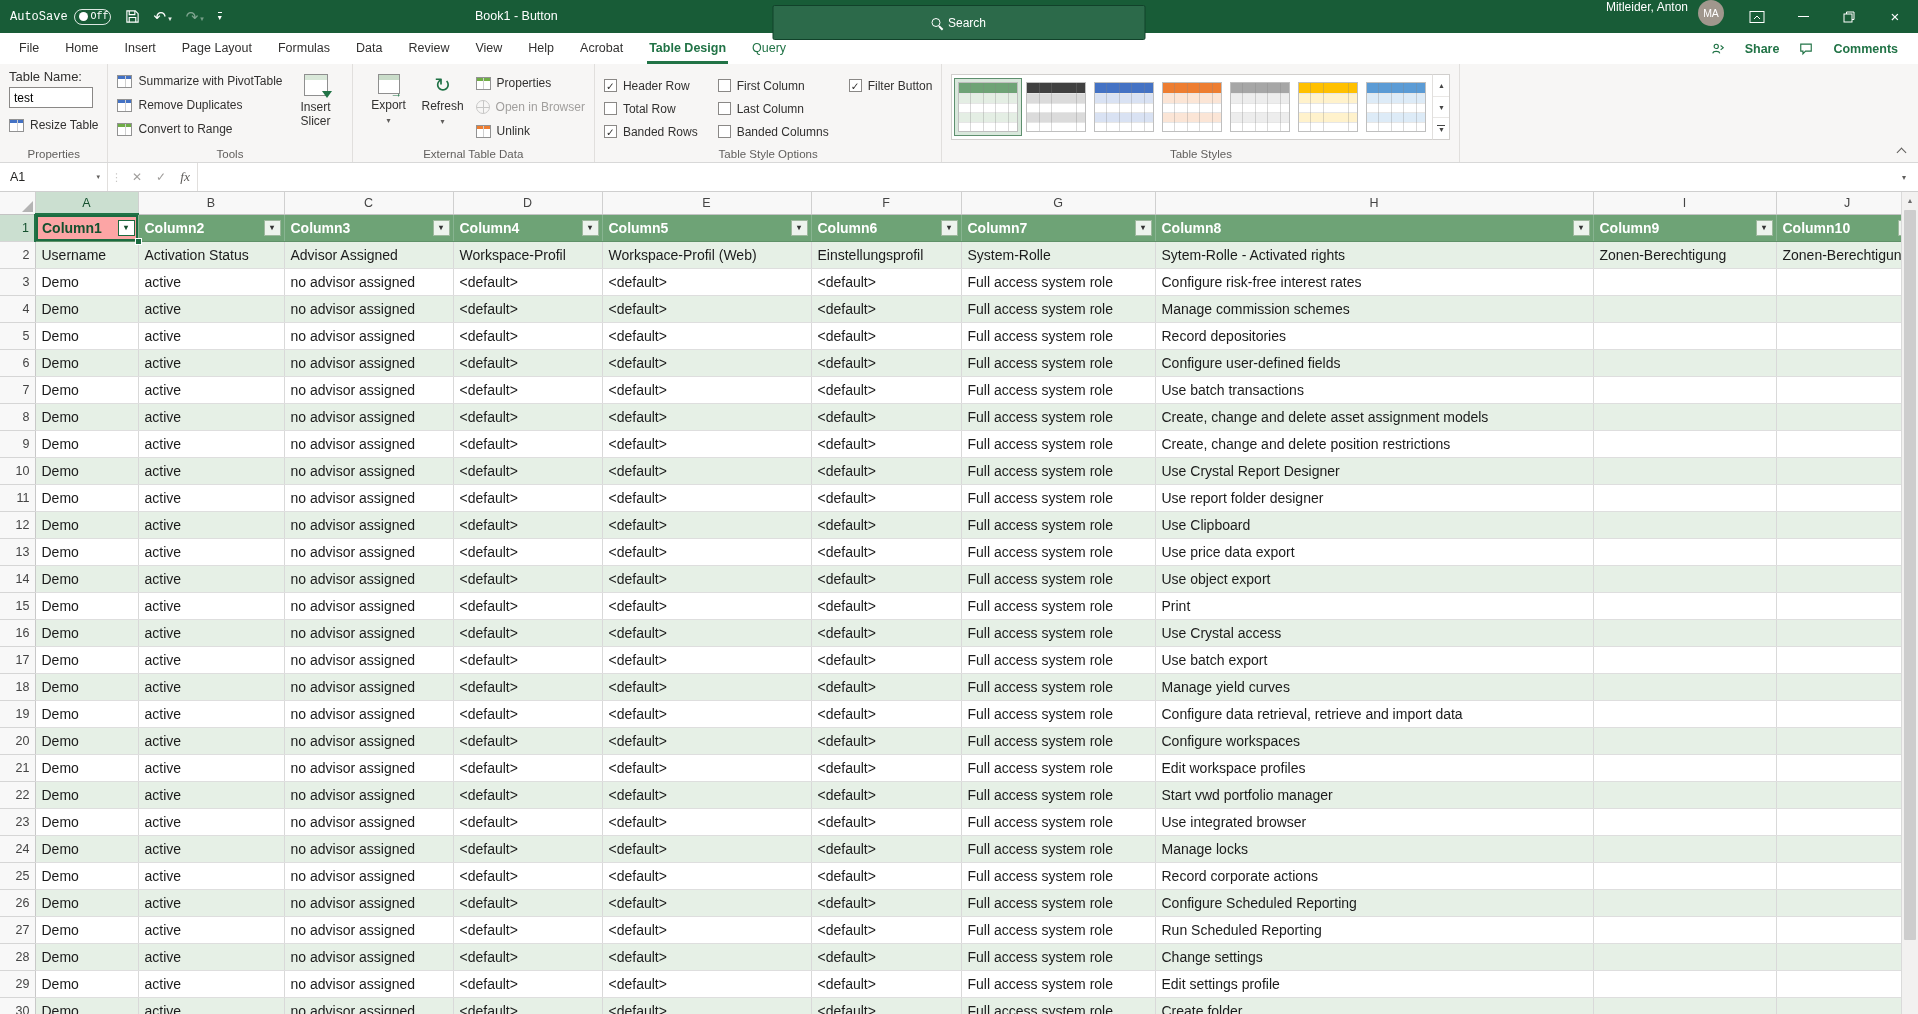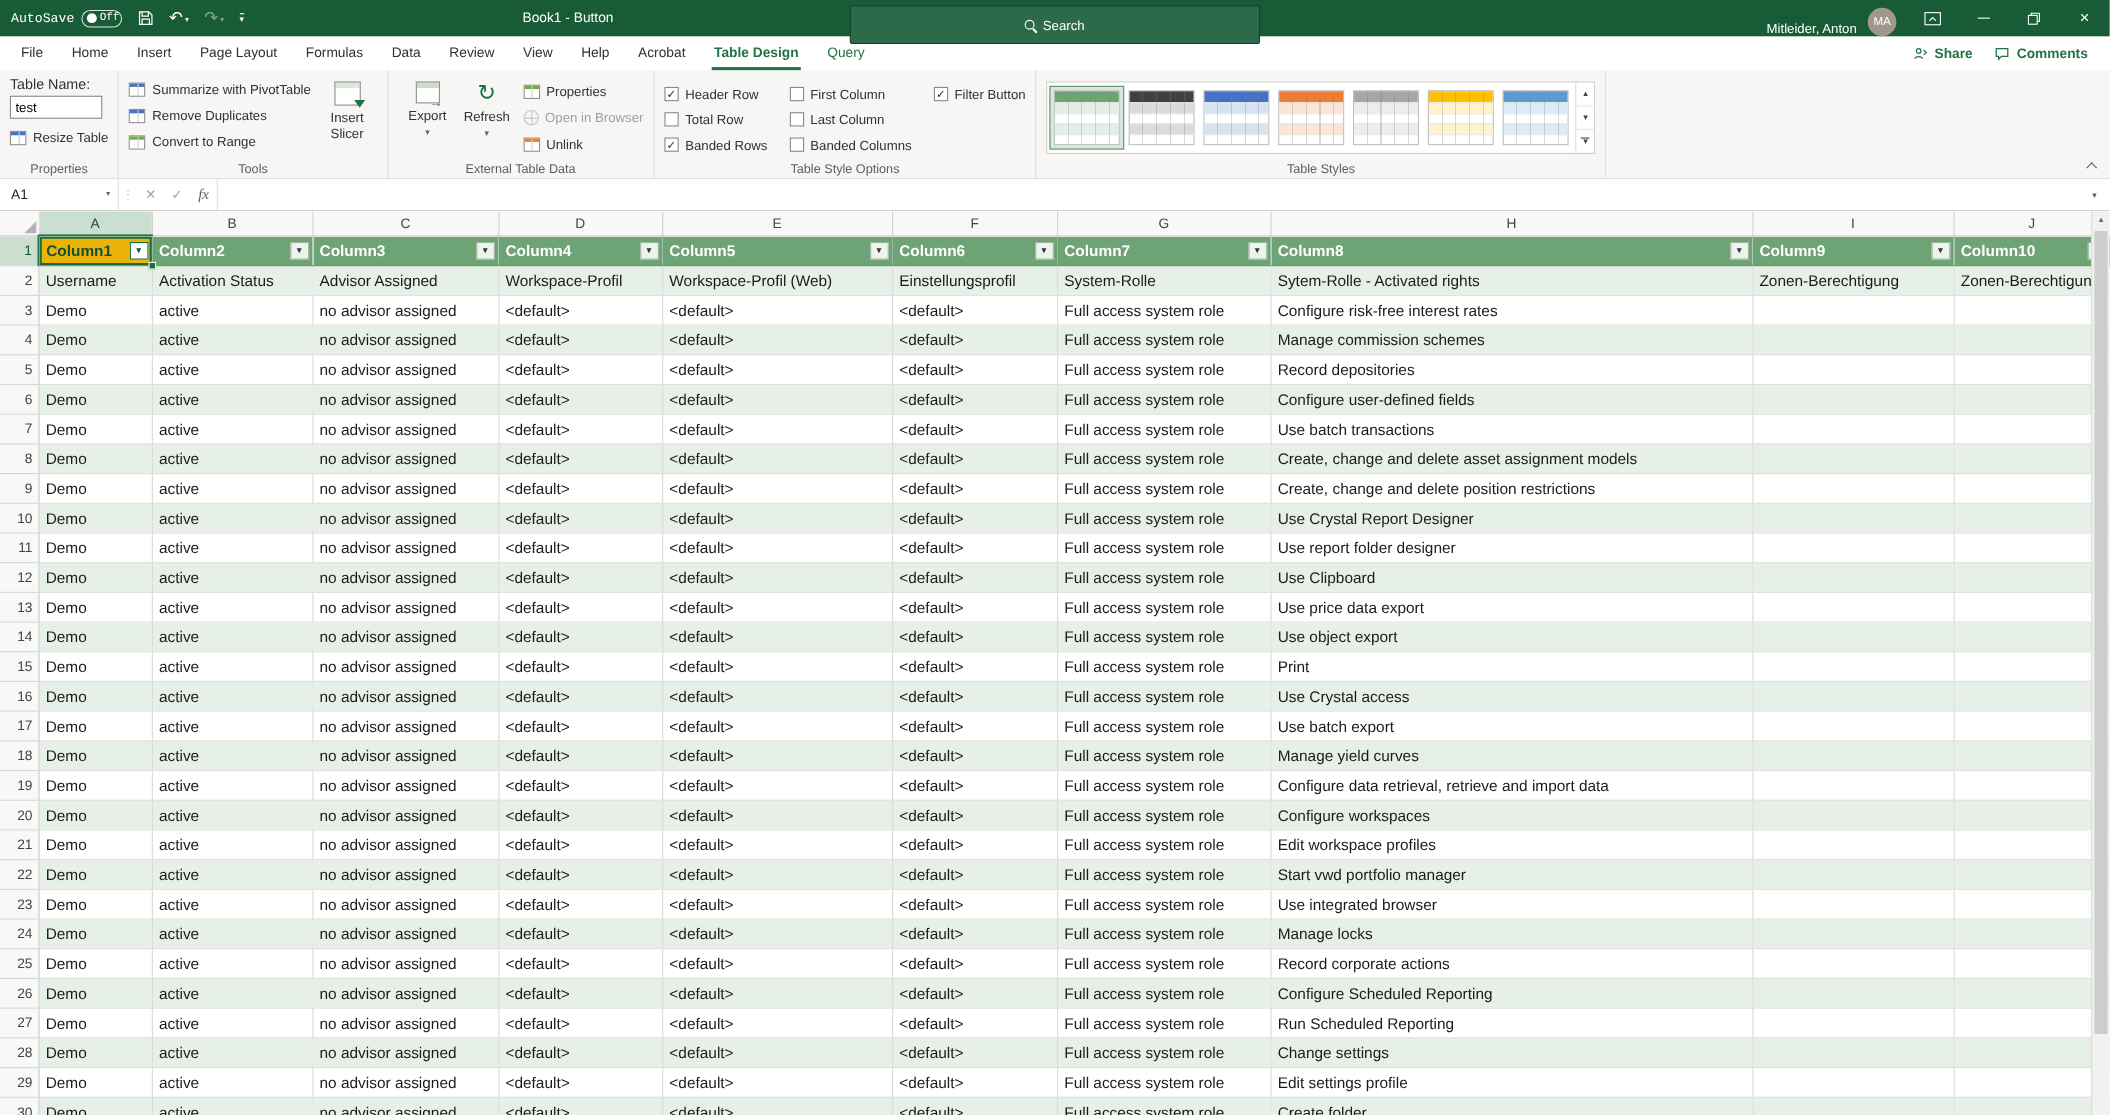--- a/index.html
+++ b/index.html
@@ -15,35 +15,35 @@
   .as-state { font-size:10px; }
   .qat-btn { display:flex; align-items:flex-end; gap:2px; cursor:default; }
   .qat-btn .glyph { font-size:15px; line-height:15px; }
   .chev7 { font-size:7px; line-height:10px; opacity:.9; }
   .dim { opacity:.45; }
   .qat-more { font-size:8px; border-top:1px solid #fff; padding-top:1px; line-height:8px; }
   .doc-title { position:absolute; left:475px; top:0; line-height:33px; font-size:12.5px; white-space:nowrap; }
   .searchbox { position:absolute; left:50%; top:5px; transform:translateX(-50%); width:373px; height:35px; background:#2C6A4A; border:1px solid #11422A; border-radius:2px; display:flex; align-items:center; justify-content:center; gap:7px; font-size:12px; }
   .mag { width:9px; height:9px; border:1.5px solid #fff; border-radius:50%; position:relative; flex:none; }
   .mag::after { content:''; position:absolute; width:5px; height:1.5px; background:#fff; transform:rotate(45deg); right:-4px; bottom:-2px; }
-  .tb-right { margin-left:auto; display:flex; align-items:flex-end; height:100%; }
+  .tb-right { margin-left:auto; display:flex; align-items:flex-start; height:100%; }
   .user-name { font-size:12px; margin-right:10px; }
   .avatar { width:26px; height:26px; border-radius:50%; background:#A0978D; display:flex; align-items:center; justify-content:center; font-size:10.5px; margin-right:10px; }
   .win-btn { width:46px; height:100%; display:flex; align-items:center; justify-content:center; font-size:15px; }
   .min-bar { width:11px; height:1px; background:#fff; display:block; }
 
   
   .tabrow { height:31px; background:#fff; display:flex; align-items:stretch; }
   .rtabs { display:flex; padding-left:6px; }
   .rtab { padding:0 13px; line-height:30px; font-size:12.5px; color:#323130; position:relative; white-space:nowrap; }
   .rtab.contextual { color:#217346; }
   .rtab.active { color:#217346; font-weight:700; }
   .rtab.active::after { content:''; position:absolute; left:11px; right:11px; bottom:0; height:3px; background:#217346; }
   .tabrow-right { margin-left:auto; display:flex; align-items:center; gap:20px; padding-right:20px; }
-  .trbtn { display:flex; align-items:center; gap:6px; font-size:12.5px; color:#217346; font-weight:600; }
+  .trbtn { display:flex; align-items:center; gap:20px; font-size:12.5px; color:#217346; font-weight:600; }
 
   
   .ribbon { height:99px; background:#F7F6F5; border-bottom:1px solid #D8D8D8; display:flex; position:relative; }
   .rgroup { position:relative; border-right:1px solid #E1DFDD; padding:5px 9px 16px; display:flex; align-items:flex-start; }
   .rgroup-label { position:absolute; bottom:2px; left:0; right:0; text-align:center; font-size:11.5px; color:#605E5C; white-space:nowrap; }
   .vcol { display:flex; flex-direction:column; }
   .lbl12 { font-size:13px; color:#323130; }
   .tname-input { width:84px; height:21px; border:1px solid #8A8886; font-size:12px; padding:0 4px; margin:3px 0 5px; font-family:"Liberation Sans",sans-serif; }
   .smallbtn { display:flex; align-items:center; gap:6px; font-size:12px; color:#323130; height:24px; white-space:nowrap; }
   .smallbtn.disabled { color:#A19F9D; }
@@ -98,21 +98,21 @@
   .sheet thead th { height:22px; background:#F8F8F8; border-right:1px solid #D0D0D0; border-bottom:1px solid #C4C4C4; font-weight:400; font-size:12.5px; color:#444; text-align:center; padding:0; }
   .sheet thead th.hl { background:#CBDFD0; border-bottom:2px solid #217346; color:#14502E; }
   .sheet th.corner { position:relative; }
   .sheet th.corner::after { content:''; position:absolute; right:2px; bottom:2px; border-bottom:11px solid #B4B4B4; border-left:11px solid transparent; }
   .sheet td.gutter { height:27px; background:#F8F8F8; border-right:1px solid #C8C8C8; border-bottom:1px solid #D6D6D6; font-size:12.5px; color:#444; text-align:right; padding-right:5px; }
   .sheet td.gutter.hl { background:#CBDFD0; border-right:2px solid #217346; color:#14502E; }
   .sheet td.cell { height:27px; border-right:1px solid #D9D9D9; border-bottom:1px solid #DEDEDE; font-size:14px; color:#1B1B1B; padding:0 3px 0 6px; background:#fff; }
   .sheet tr.band td.cell { background:#E6F0E6; }
   .sheet tr.thdr td.cell { background:#6EA376; color:#fff; font-weight:700; position:relative; padding-right:22px; border-right-color:#88B491; border-bottom-color:#5F9168; }
   .flt { position:absolute; right:3px; top:50%; transform:translateY(-50%); width:17px; height:16px; background:#EDF3ED; border:1px solid #9DB89D; display:flex; align-items:center; justify-content:center; font-size:8px; color:#333; }
-  .sheet tr.thdr td.cell.active { background:#eab308; color:#14502E; box-shadow:inset 0 0 0 2px #1B6B40; overflow:visible; }
+  .sheet tr.thdr td.cell.active { background:#fca5a5; color:#14502E; box-shadow:inset 0 0 0 2px #1B6B40; overflow:visible; }
   .sheet tr.thdr td.cell.active .flt { background:#fff; border-color:#1B6B40; color:#14502E; }
   .fill-handle { position:absolute; right:-4px; bottom:-4px; width:7px; height:7px; background:#1B6B40; border:1px solid #fff; z-index:5; }
   .vscroll { position:absolute; top:0; right:0; bottom:0; width:17px; background:#F2F1F0; border-left:1px solid #DADADA; }
   .sb-up { height:17px; display:flex; align-items:center; justify-content:center; font-size:7px; color:#6B6B6B; }
   .sb-thumb { position:absolute; top:18px; left:2px; right:2px; height:730px; background:#CDCDCD; border-radius:1px; }
 </style>
 </head>
 <body>
 
 <div class="titlebar">

